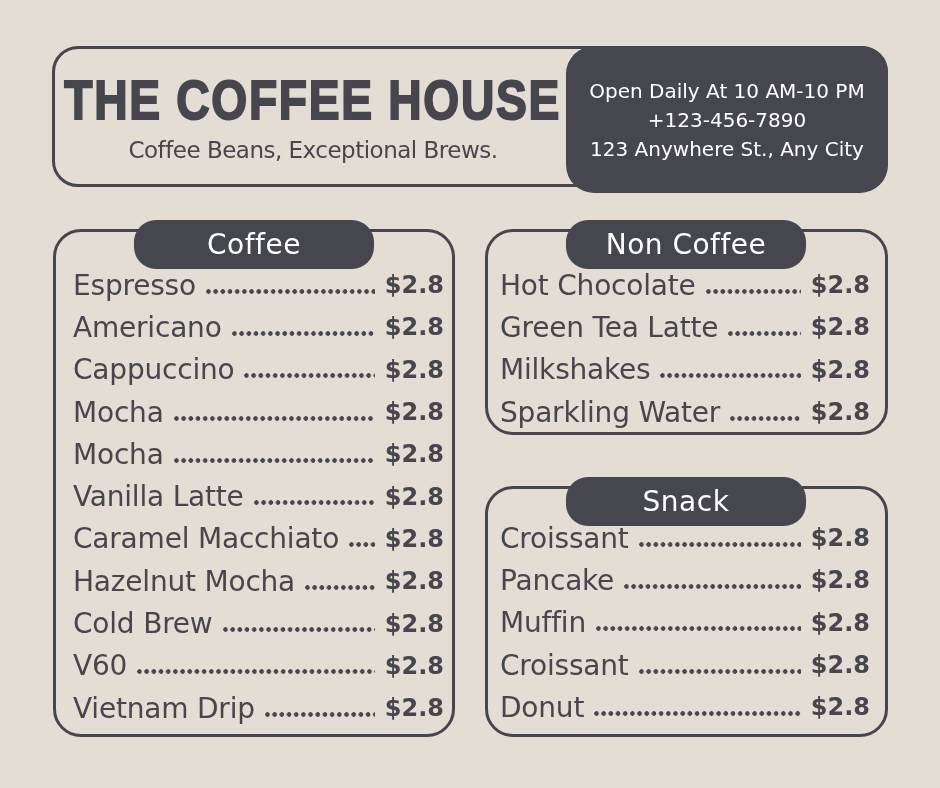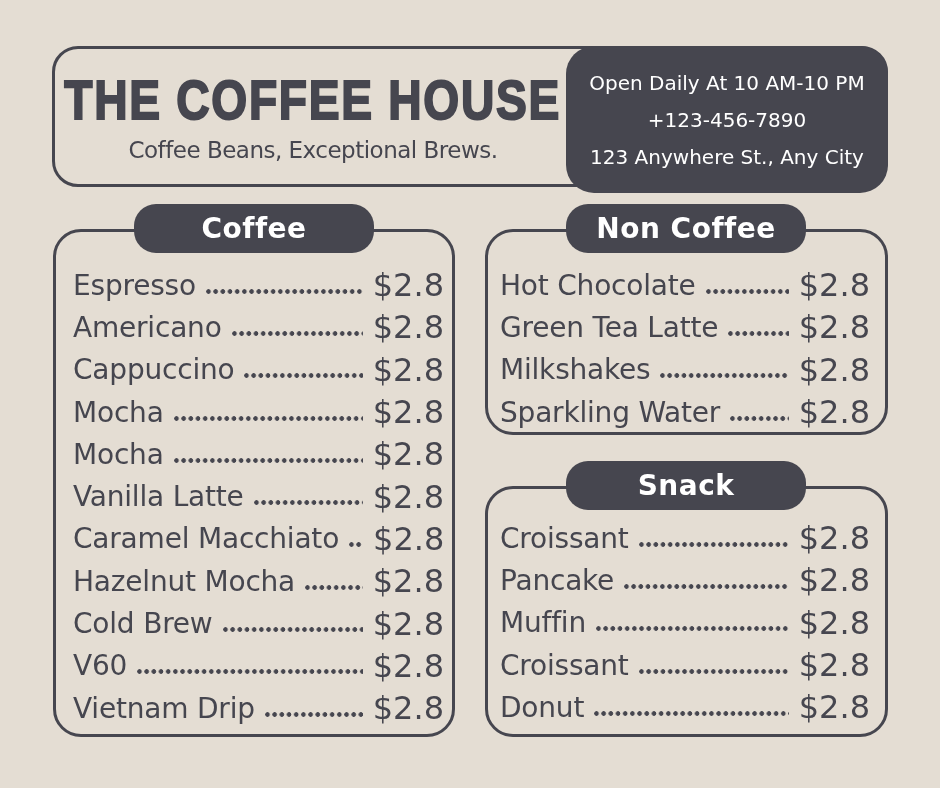--- a/index.html
+++ b/index.html
@@ -29,48 +29,48 @@
     transform:scale(0.84,1.02);transform-origin:center;
     white-space:nowrap;margin-top:2px;
   }
   .subtitle{
     font-size:23px;letter-spacing:-0.5px;margin-top:9px;white-space:nowrap;
   }
   .contact-box{
     position:absolute;right:-3px;top:-3px;width:322px;height:147px;
     background:var(--dark);border-radius:28px;
     display:flex;flex-direction:column;justify-content:center;align-items:center;
-    gap:15px;color:var(--white);font-size:20px;line-height:1.1;text-align:center;
+    gap:7px;color:var(--white);font-size:20px;line-height:1.1;text-align:center;
     white-space:nowrap;
   }
   
   .panel{
     position:absolute;border:3.5px solid var(--dark);border-radius:28px;
     box-sizing:border-box;background:transparent;
   }
   #panel-coffee{left:53px;top:229px;width:402px;height:508px;}
   #panel-noncoffee{left:485px;top:229px;width:403px;height:206px;}
   #panel-snack{left:485px;top:486px;width:403px;height:251px;}
   .pill{
     position:absolute;width:240px;height:49px;background:var(--dark);
     border-radius:22px;color:var(--white);z-index:2;
     display:flex;align-items:center;justify-content:center;
-    font-size:28px;font-weight:700;letter-spacing:0.5px;white-space:nowrap;
+    font-size:28px;font-weight:400;letter-spacing:0.5px;white-space:nowrap;margin-top:16px;
   }
   #pill-coffee{left:134px;top:204px;}
   #pill-noncoffee{left:566px;top:204px;}
   #pill-snack{left:566px;top:461px;}
   
   .menu-list{position:absolute;z-index:1;}
   #list-coffee{left:73px;top:264px;width:371px;}
   #list-noncoffee{left:500px;top:264px;width:370px;}
   #list-snack{left:500px;top:517px;width:370px;}
   .row{height:42.3px;display:flex;align-items:center;}
   .nm{font-size:28px;white-space:nowrap;letter-spacing:-0.2px;}
-  .pr{font-size:32px;white-space:nowrap;}
+  .pr{font-size:24px;white-space:nowrap;font-weight:bold;}
   .leader{
     flex:1;height:5px;margin:0 10px;transform:translateY(6px);
     background-image:radial-gradient(circle at 2.5px 2.5px, var(--dark) 2px, rgba(0,0,0,0) 2.6px);
     background-size:7.2px 5px;background-repeat:repeat-x;background-position:left bottom;
     min-width:14px;
   }
 </style>
 </head>
 <body>
 

